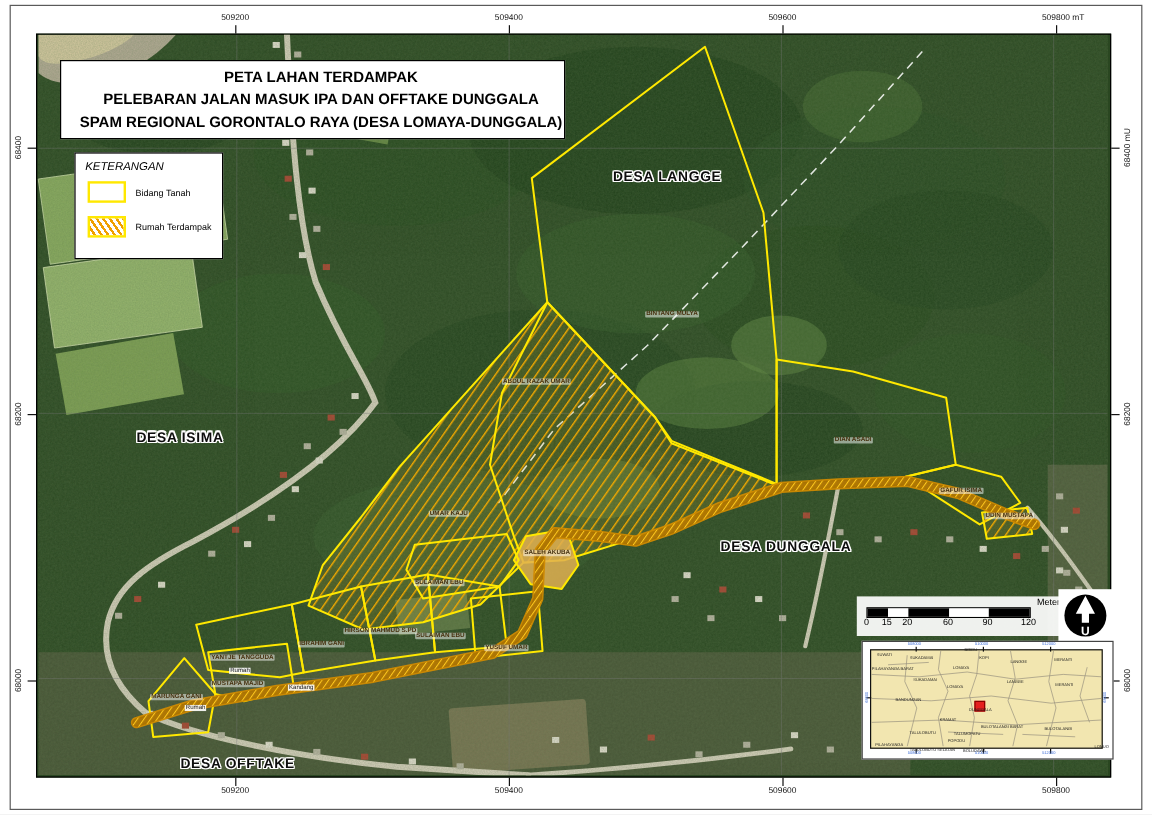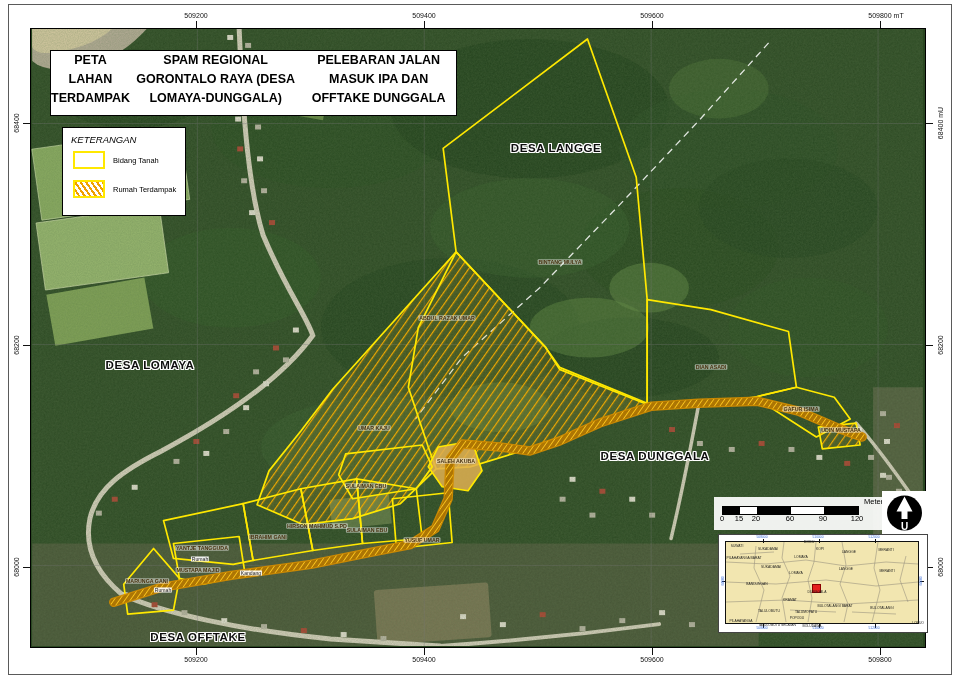--- a/index.html
+++ b/index.html
@@ -16,22 +16,22 @@
         text-shadow:-1px -1px 0 #fff,1px -1px 0 #fff,-1px 1px 0 #fff,1px 1px 0 #fff,0 -1px 0 #fff,0 1px 0 #fff,-1px 0 0 #fff,1px 0 0 #fff;}
   .plabel{position:absolute;transform:translate(-50%,-50%) scale(.88);font-weight:bold;font-size:6px;
         color:#47310f;background:rgba(255,255,255,.5);padding:0 1px;white-space:nowrap;z-index:28;border-radius:1px;}
   .chip{position:absolute;transform:translate(-50%,-50%) scale(.85);font-size:6px;color:#222;
         background:rgba(255,255,255,.9);padding:0 1px;white-space:nowrap;z-index:28;}
   .axl{position:absolute;transform:translate(-50%,-50%);font-size:7px;color:#111;white-space:nowrap;z-index:5;}
   .axl.rot{transform:translate(-50%,-50%) rotate(-90deg);}
   .tick{position:absolute;background:#111;z-index:5;}
   
   .title-box{position:absolute;left:50px;top:50px;width:405px;height:64px;background:#fff;
-        border:1.4px solid #000;z-index:40;display:flex;flex-direction:row;justify-content:center;
-        text-align:center;font-weight:bold;font-size:12.5px;line-height:19px;color:#000;}
+        border:1.4px solid #000;z-index:40;display:flex;flex-direction:column;justify-content:center;
+        text-align:center;font-weight:bold;font-size:12.5px;line-height:19px;color:#000;padding-left:14px;}
   .legend-box{position:absolute;left:62px;top:127px;width:122px;height:87px;background:#fff;
         border:1.2px solid #000;z-index:40;}
   .legend-title{position:absolute;left:8px;top:6px;font-weight:normal;font-style:italic;font-size:9.5px;color:#000;}
   .sw{position:absolute;left:10px;width:32px;height:18px;border:2px solid #ffe800;background:#fff;box-sizing:border-box;}
   .sw.hatched{background:repeating-linear-gradient(55deg,#fff 0 2.5px,#f0a000 2.5px 4.5px);}
   .sw-label{position:absolute;left:50px;font-size:7.5px;color:#000;white-space:nowrap;}
   
   .sb-panel{position:absolute;left:714px;top:497px;width:176px;height:33px;background:rgba(255,255,255,.92);z-index:40;}
   .sb-unit{position:absolute;right:3px;top:0px;font-size:7.5px;color:#000;}
   .sbar{position:absolute;left:8px;top:9px;width:135px;height:7px;border:1px solid #000;box-sizing:content-box;}
@@ -267,21 +267,21 @@
   <span class="axl" style="left:652px;top:659px;">509600</span>
   <span class="axl" style="left:880px;top:659px;">509800</span>
   <span class="axl rot" style="left:16px;top:123px;">68400</span>
   <span class="axl rot" style="left:16px;top:345px;">68200</span>
   <span class="axl rot" style="left:16px;top:567px;">68000</span>
   <span class="axl rot" style="left:940px;top:123px;">68400 mU</span>
   <span class="axl rot" style="left:940px;top:345px;">68200</span>
   <span class="axl rot" style="left:940px;top:567px;">68000</span>
 
   <span class="vlabel" style="left:556px;top:148px;">DESA LANGGE</span>
-  <span class="vlabel" style="left:150px;top:365px;">DESA LOMAYA</span>
+  <span class="vlabel" style="left:150px;top:365px;">DESA ISIMA</span>
   <span class="vlabel" style="left:655px;top:456px;">DESA DUNGGALA</span>
   <span class="vlabel" style="left:198px;top:637px;">DESA OFFTAKE</span>
 
   <span class="plabel" style="left:560px;top:262px;">BINTANG MULYA</span>
   <span class="plabel" style="left:447px;top:318px;">ABDUL RAZAK UMAR</span>
   <span class="plabel" style="left:374px;top:428px;">UMAR KAJU</span>
   <span class="plabel" style="left:456px;top:461px;">SALEH AKUBA</span>
   <span class="plabel" style="left:366px;top:486px;">SULAIMAN EBU</span>
   <span class="plabel" style="left:367px;top:530px;">SULAIMAN EBU</span>
   <span class="plabel" style="left:317px;top:526px;">HIRSON MAHMUD S.PD</span>
@@ -292,22 +292,22 @@
   <span class="plabel" style="left:147px;top:581px;">MARUNGA GANI</span>
   <span class="plabel" style="left:711px;top:367px;">DIAN ASADI</span>
   <span class="plabel" style="left:801px;top:409px;">GAFUR ISIMA</span>
   <span class="plabel" style="left:841px;top:430px;">UDIN MUSTAPA</span>
   <span class="chip" style="left:200px;top:559px;">Rumah</span>
   <span class="chip" style="left:251px;top:573px;">Kandang</span>
   <span class="chip" style="left:163px;top:590px;">Rumah</span>
 
   <div class="title-box">
     <span>PETA LAHAN TERDAMPAK</span>
+    <span>PELEBARAN JALAN MASUK IPA DAN OFFTAKE DUNGGALA</span>
     <span>SPAM REGIONAL GORONTALO RAYA (DESA LOMAYA-DUNGGALA)</span>
-    <span>PELEBARAN JALAN MASUK IPA DAN OFFTAKE DUNGGALA</span>
   </div>
 
   <div class="legend-box">
     <span class="legend-title">KETERANGAN</span>
     <div class="sw" style="top:23px;"></div>
     <span class="sw-label" style="top:28px;">Bidang Tanah</span>
     <div class="sw hatched" style="top:52px;"></div>
     <span class="sw-label" style="top:57px;">Rumah Terdampak</span>
   </div>
 

